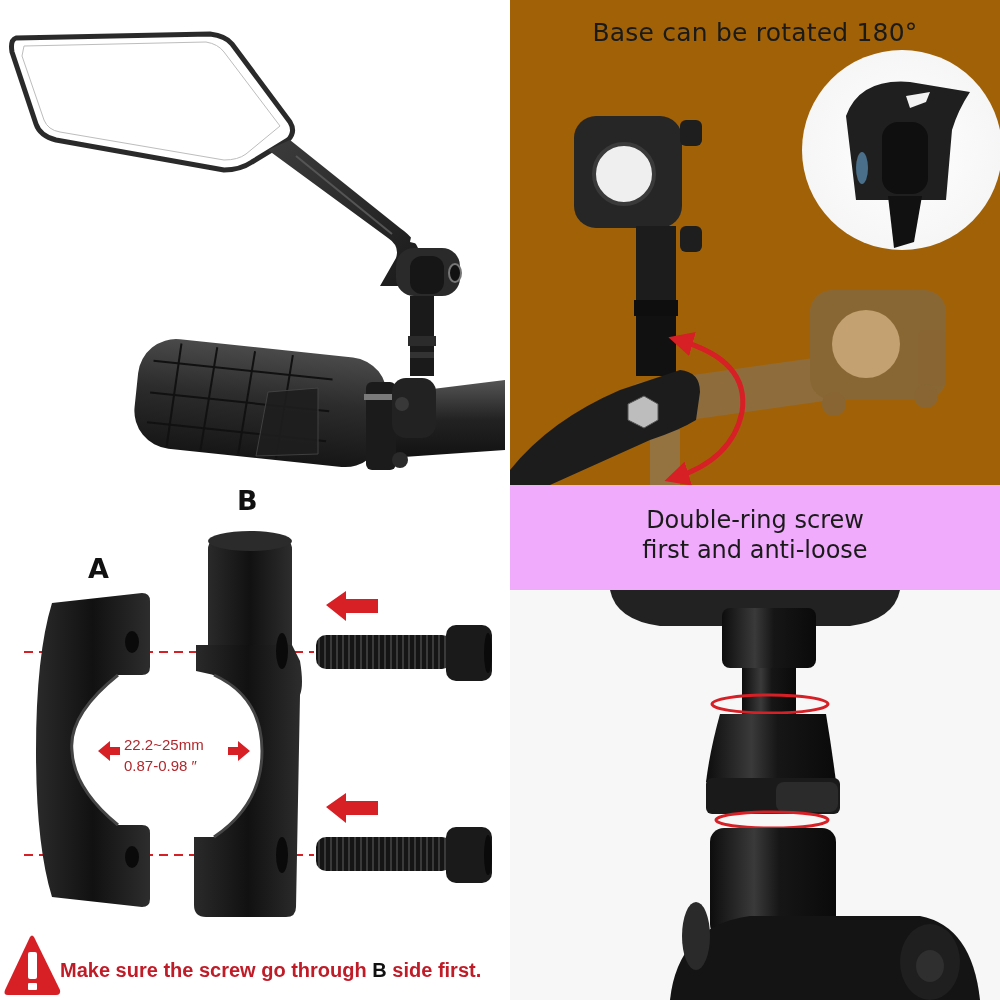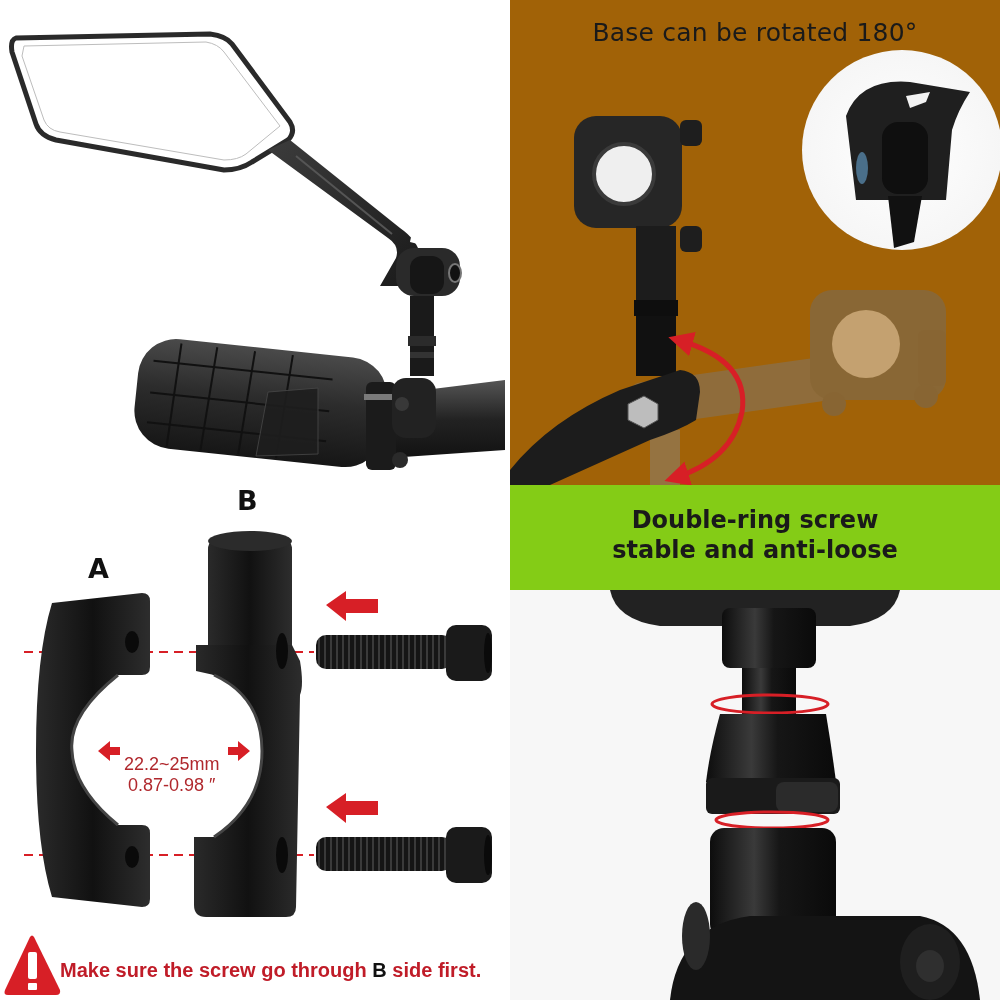--- a/index.html
+++ b/index.html
@@ -2,41 +2,40 @@
 <html><head>
   <meta charset="utf-8">
   <style>
     * { box-sizing: border-box; margin: 0; padding: 0; }
     html, body { width: 1000px; height: 1000px; background: #ffffff; overflow: hidden; }
     body { position: relative; font-family: "DejaVu Sans", sans-serif; }
 
     .panel { position: absolute; overflow: hidden; }
     #panel-mirror { left: 0; top: 0; width: 510px; height: 485px; background: #ffffff; }
     #panel-rotate { left: 510px; top: 0; width: 490px; height: 485px; background: #a16207; }
-    #panel-caption { left: 510px; top: 485px; width: 490px; height: 105px; background: #84cc16; font-weight: bold; }
+    #panel-caption { left: 510px; top: 485px; width: 490px; height: 105px; background: #f0abfc; }
     #panel-clamp { left: 0; top: 485px; width: 510px; height: 515px; background: #ffffff; }
     #panel-stem { left: 510px; top: 590px; width: 490px; height: 410px; background: #f7f7f7; }
 
     .svgfill { position: absolute; left: 0; top: 0; width: 100%; height: 100%; }
 
     .rotate-title {
       position: absolute; left: 0; top: 18px; width: 100%;
       text-align: center; font-size: 25px; color: #1a1a1a; letter-spacing: 0.2px;
     }
     .caption-text {
       position: absolute; left: 0; top: 20px; width: 100%;
       text-align: center; font-size: 24px; line-height: 30px; color: #1a1a1a;
     }
     .part-label {
       position: absolute; font-size: 27px; font-weight: bold; color: #111;
     }
     .dim-text {
-      position: absolute; color: #b0282d; font-size: 18px; line-height: 21px; text-align: center;
+      position: absolute; color: #b0282d; font-size: 15px; line-height: 21px; text-align: left;
       font-family: "Liberation Sans", sans-serif;
-      margin-top: 20px;
     }
     .warning {
       position: absolute; left: 0; top: 452px; width: 510px; height: 60px;
     }
     .warning-text {
       position: absolute; left: 60px; top: 22px; font-size: 20px; font-weight: bold;
       color: #c01c28; white-space: nowrap; font-family: "Liberation Sans", sans-serif;
     }
     .warning-text .highlight { color: #111111; }
   </style>
@@ -149,21 +148,21 @@
     <path d="M0,470 Q40,420 110,390 L170,370 Q190,372 190,392 L186,420 Q170,430 140,440 L40,485 L0,485 Z" fill="#1c1c1c"></path>
     <polygon points="118,404 134,396 148,404 148,420 134,428 118,420" fill="#bdbdbd" stroke="#555" stroke-width="1"></polygon>
 
     <path d="M168,340 Q240,360 232,412 Q222,460 164,478" fill="none" stroke="#d71f26" stroke-width="5" marker-start="url(#arrowHead)" marker-end="url(#arrowHead)"></path>
   </svg>
 </div>
 
 <div id="panel-caption" class="panel">
   <div class="caption-text">
     <div>Double-ring screw</div>
-    <div>stable and anti-loose</div>
+    <div>first and anti-loose</div>
   </div>
 </div>
 
 <div id="panel-clamp" class="panel">
   <div class="part-label" style="left:237px; top:0px;">B</div>
   <div class="part-label" style="left:88px; top:68px;">A</div>
 
   <svg class="svgfill" viewBox="0 0 510 515">
     <defs>
       <linearGradient id="partGrad" x1="0" y1="0" x2="1" y2="0">

